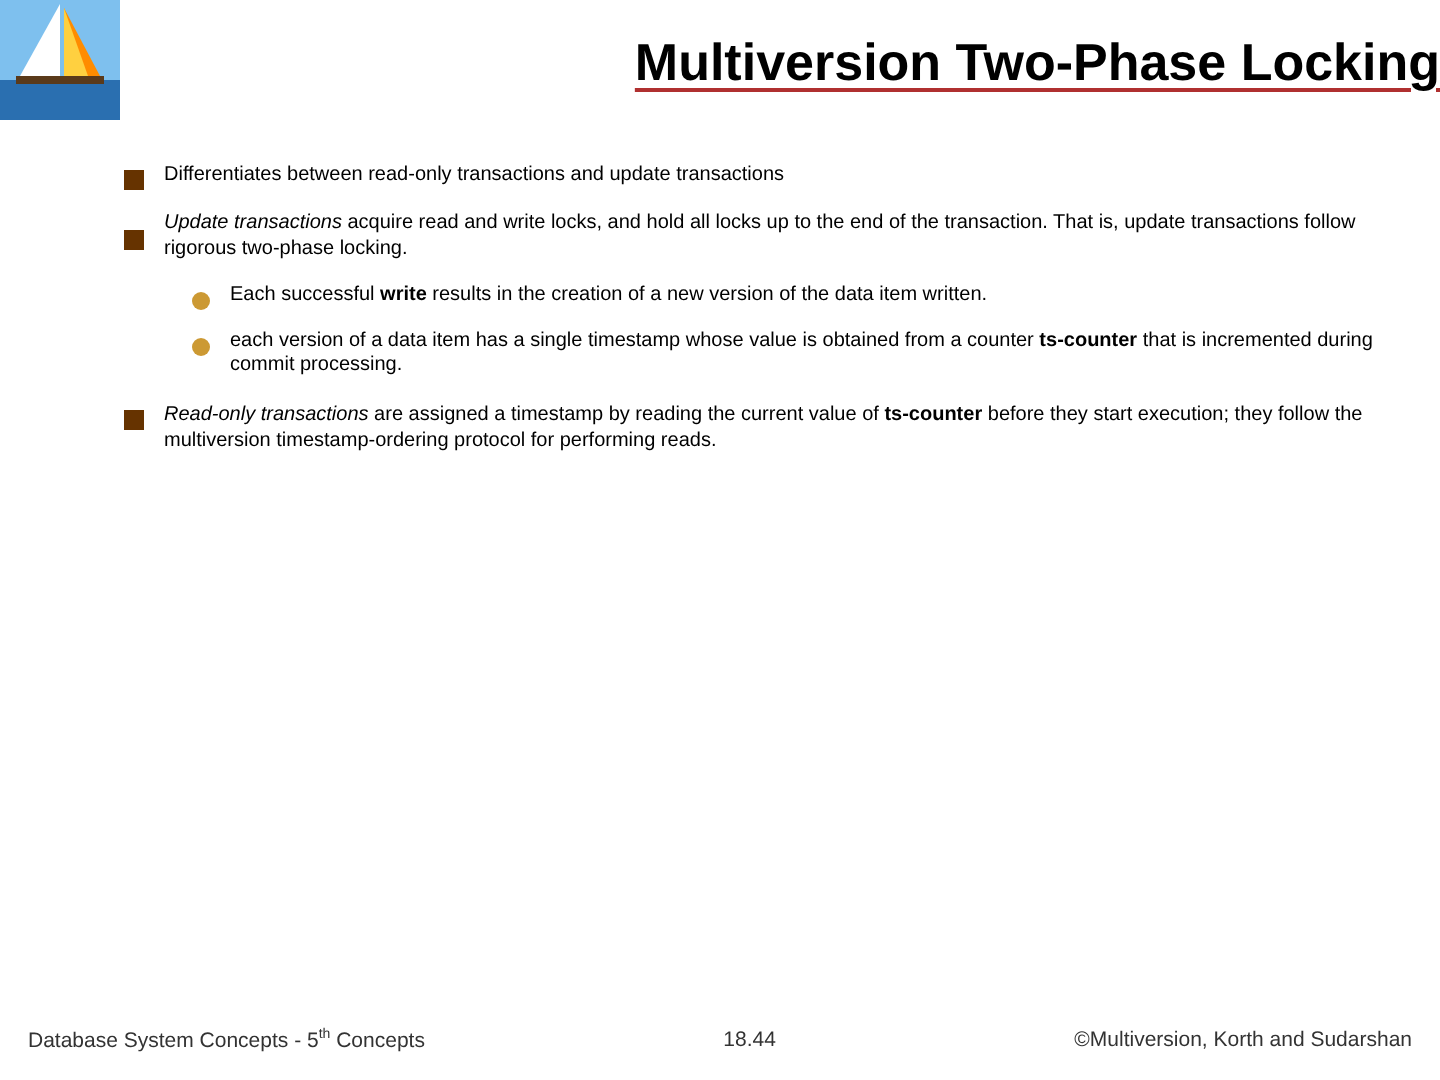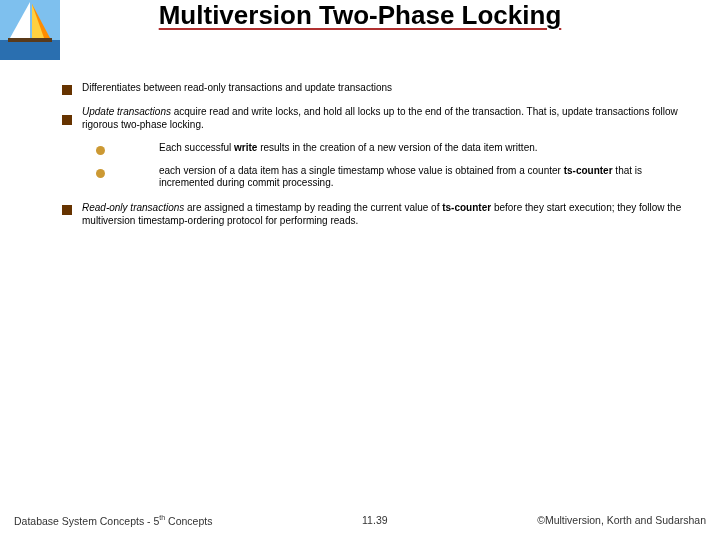--- a/index.html
+++ b/index.html
@@ -10,24 +10,25 @@
     color: #000000;
     position: relative;
     overflow: hidden;
   }
   .logo {
     position: absolute;
     top: 0; left: 0;
     width: 60px; height: 60px;
   }
   .title {
-    text-align: center;
+    text-align: right;
     font-size: 26px;
     font-weight: bold;
     color: #000000;
+    padding-top: 16px;
     text-decoration: underline;
     text-decoration-color: #b03030;
     text-underline-offset: 4px;
     text-decoration-thickness: 2px;
   }
   .content {
     position: absolute;
     top: 82px;
     left: 62px;
     right: 30px;
@@ -47,21 +48,21 @@
     width: 9px; height: 9px;
     border-radius: 50%;
     background: #cc9933;
     flex: 0 0 9px;
     margin-top: 4px;
     margin-right: 10px;
   }
   .b1 { margin-bottom: 11px; }
   .b2 { margin-bottom: 7px; align-items: center; }
   .sub { margin-left: 34px; margin-top: 10px; }
-  .sub .row { margin-bottom: 10px; gap: 44px; }
+  .sub .row { margin-bottom: 10px; }
   .txt b { font-weight: bold; }
   .txt i { font-style: italic; }
   .footer {
     position: absolute;
     bottom: 14px;
     left: 0; right: 0;
     display: flex;
     justify-content: space-between;
     padding: 0 14px;
     font-size: 10.5px;
@@ -110,15 +111,15 @@
 
   <div class="row" style="margin-top:12px">
     <span class="sq"></span>
     <span class="txt"><i>Read-only transactions</i><span> are assigned a timestamp by reading the current value of  </span><b>ts-counter</b><span> before they start execution; they follow the multiversion timestamp-ordering protocol for performing reads.</span></span>
   </div>
 
 </div>
 
 <div class="footer">
   <span><span>Database System Concepts - 5</span><sup>th</sup><span> Concepts</span></span>
-  <span>11.39</span>
+  <span>18.44</span>
   <span>©Multiversion, Korth and Sudarshan</span>
 </div>
 
 </body></html>

